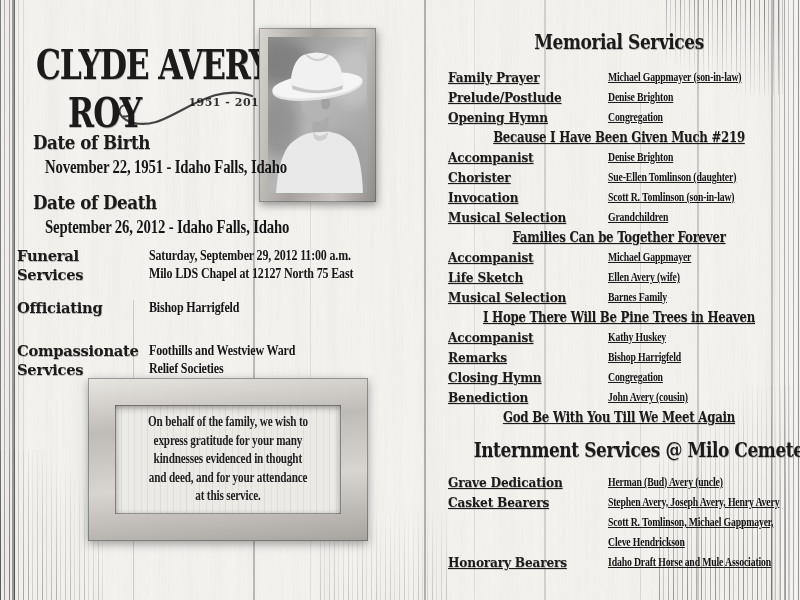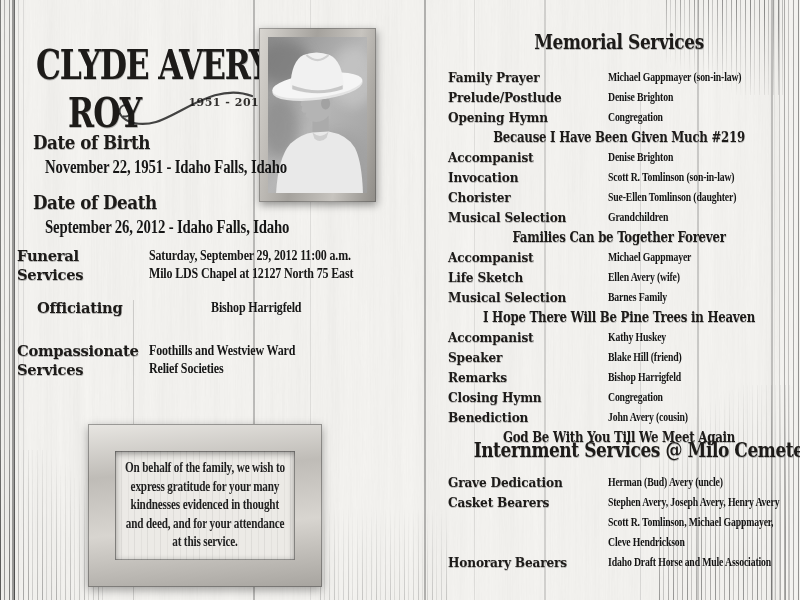--- a/index.html
+++ b/index.html
@@ -65,42 +65,42 @@
   .vitals{position:absolute;left:33px;top:132px;width:400px;}
   .vital{margin-bottom:14px;}
   .vlabel{font-weight:700;font-size:18px;letter-spacing:-.5px;line-height:22px;
     transform:scaleX(.93);transform-origin:0 50%;white-space:nowrap;}
   .vvalue{font-family:"Liberation Serif",serif;font-weight:700;font-size:18px;letter-spacing:-.2px;
     line-height:22px;margin:2px 0 0 12px;transform:scaleX(.82);transform-origin:0 50%;white-space:nowrap;color:#161616;}
 
   .details{position:absolute;left:17px;top:246px;width:400px;}
   .details .pitem{display:grid;grid-template-columns:132px 1fr;}
   .details .pitem:nth-of-type(1){margin-bottom:14px;}
-  .details .pitem:nth-of-type(2){margin-bottom:24px;text-align:center;}
+  .details .pitem:nth-of-type(2){margin-bottom:24px;}
   .details .plabel{font-weight:700;font-size:15.5px;letter-spacing:-.3px;line-height:19px;
     transform:scaleX(.95);transform-origin:0 0;}
   .details .pvalue .vline{font-family:"Liberation Serif",serif;font-weight:700;font-size:15px;
     letter-spacing:-.2px;line-height:18px;transform:scaleX(.8);transform-origin:0 50%;white-space:nowrap;color:#161616;}
 
   
-  .gframe{position:absolute;left:88px;top:424px;width:234px;height:163px;box-sizing:border-box;padding:27px;
+  .gframe{position:absolute;left:88px;top:378px;width:280px;height:163px;box-sizing:border-box;padding:27px;
     background:linear-gradient(175deg,#e8e6e2,#bfbcb7 30%,#d8d5d0 62%,#a7a49f);
     box-shadow:0 3px 9px rgba(0,0,0,.35),inset 0 0 0 1px rgba(60,60,60,.45);}
   .ginner{width:100%;height:100%;display:flex;flex-direction:column;justify-content:center;align-items:center;
     background:#eceae6 repeating-linear-gradient(90deg,rgba(0,0,0,.04) 0 1px,transparent 1px 6px,rgba(0,0,0,.06) 6px 7px,transparent 7px 13px);
     box-shadow:inset 0 2px 7px rgba(0,0,0,.45),inset 0 0 0 1px rgba(0,0,0,.3);}
   .gr-line{font-family:"Liberation Serif",serif;font-weight:700;font-size:14px;line-height:18.5px;
     letter-spacing:-.2px;transform:scaleX(.8);transform-origin:50% 50%;white-space:nowrap;color:#1f1f1f;}
 
   
   .section-title{font-weight:700;font-size:20px;letter-spacing:-.5px;text-align:center;white-space:nowrap;
     transform:scaleX(.85);transform-origin:50% 50%;text-shadow:.5px .7px 0 rgba(25,25,25,.25);}
   .memorial{position:absolute;left:448px;top:30px;width:342px;}
   .memorial .section-title{margin-bottom:13px;}
-  .proglist .pitem{display:grid;grid-template-columns:160px 1fr;}
+  .proglist .pitem{display:grid;grid-template-columns:160px 1fr;text-decoration:underline;}
   .proglist .plabel{font-weight:700;font-size:13.5px;letter-spacing:-.2px;line-height:20px;
     transform:scaleX(.9);transform-origin:0 50%;white-space:nowrap;text-shadow:.4px .5px 0 rgba(25,25,25,.25);}
   .proglist .pvalue .vline{font-family:"Liberation Serif",serif;font-weight:700;font-size:13px;
     letter-spacing:-.2px;line-height:20px;transform:scaleX(.75);transform-origin:0 50%;white-space:nowrap;color:#141414;}
   .pitem .phymn{display:none;}
   .pitem.hymn{display:block;}
   .pitem.hymn .phymn{display:block;font-weight:700;font-size:14px;letter-spacing:-.3px;line-height:20px;
     text-align:center;white-space:nowrap;transform:scaleX(.84);transform-origin:50% 50%;
     text-shadow:.4px .5px 0 rgba(25,25,25,.25);}
   .internment{position:absolute;left:448px;top:438px;width:342px;}
@@ -273,34 +273,34 @@
             <div class="phymn">Because I Have Been Given Much #219</div>
           </div>
           <div class="pitem row">
             <div class="plabel">Accompanist</div>
             <div class="pvalue">
               <div class="vline">Denise Brighton</div>
             </div>
 
           </div>
           <div class="pitem row">
+            <div class="plabel">Chorister</div>
+            <div class="pvalue">
+              <div class="vline">Sue-Ellen Tomlinson (daughter)</div>
+            </div>
+
+          </div>
+          <div class="pitem row">
             <div class="plabel">Invocation</div>
             <div class="pvalue">
               <div class="vline">Scott R. Tomlinson (son-in-law)</div>
             </div>
 
           </div>
           <div class="pitem row">
-            <div class="plabel">Chorister</div>
-            <div class="pvalue">
-              <div class="vline">Sue-Ellen Tomlinson (daughter)</div>
-            </div>
-
-          </div>
-          <div class="pitem row">
             <div class="plabel">Musical Selection</div>
             <div class="pvalue">
               <div class="vline">Grandchildren</div>
             </div>
 
           </div>
           <div class="pitem hymn">
 
             <div class="phymn">Families Can be Together Forever</div>
           </div>
@@ -326,27 +326,20 @@
 
           </div>
           <div class="pitem hymn">
 
             <div class="phymn">I Hope There Will Be Pine Trees in Heaven</div>
           </div>
           <div class="pitem row">
             <div class="plabel">Accompanist</div>
             <div class="pvalue">
               <div class="vline">Kathy Huskey</div>
-            </div>
-
-          </div>
-          <div class="pitem row">
-            <div class="plabel">Speaker</div>
-            <div class="pvalue">
-              <div class="vline">Blake Hill (friend)</div>
             </div>
 
           </div>
           <div class="pitem row">
             <div class="plabel">Remarks</div>
             <div class="pvalue">
               <div class="vline">Bishop Harrigfeld</div>
             </div>
 
           </div>

